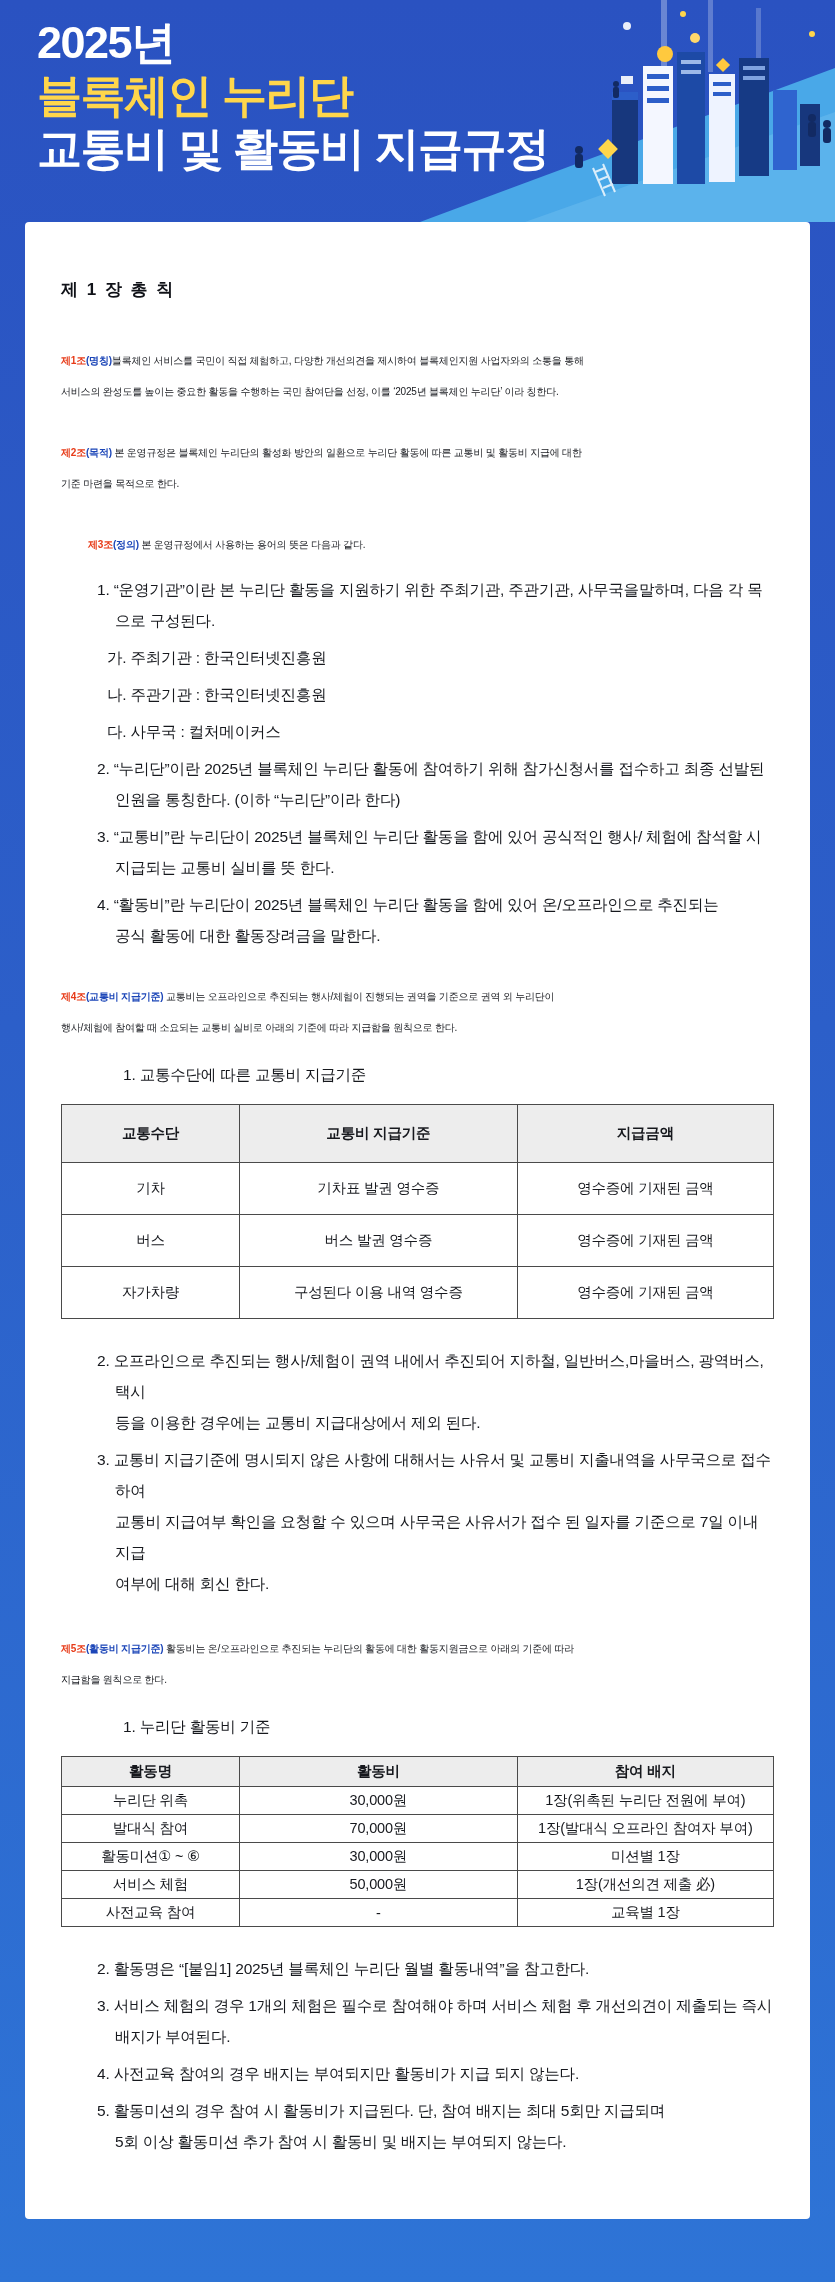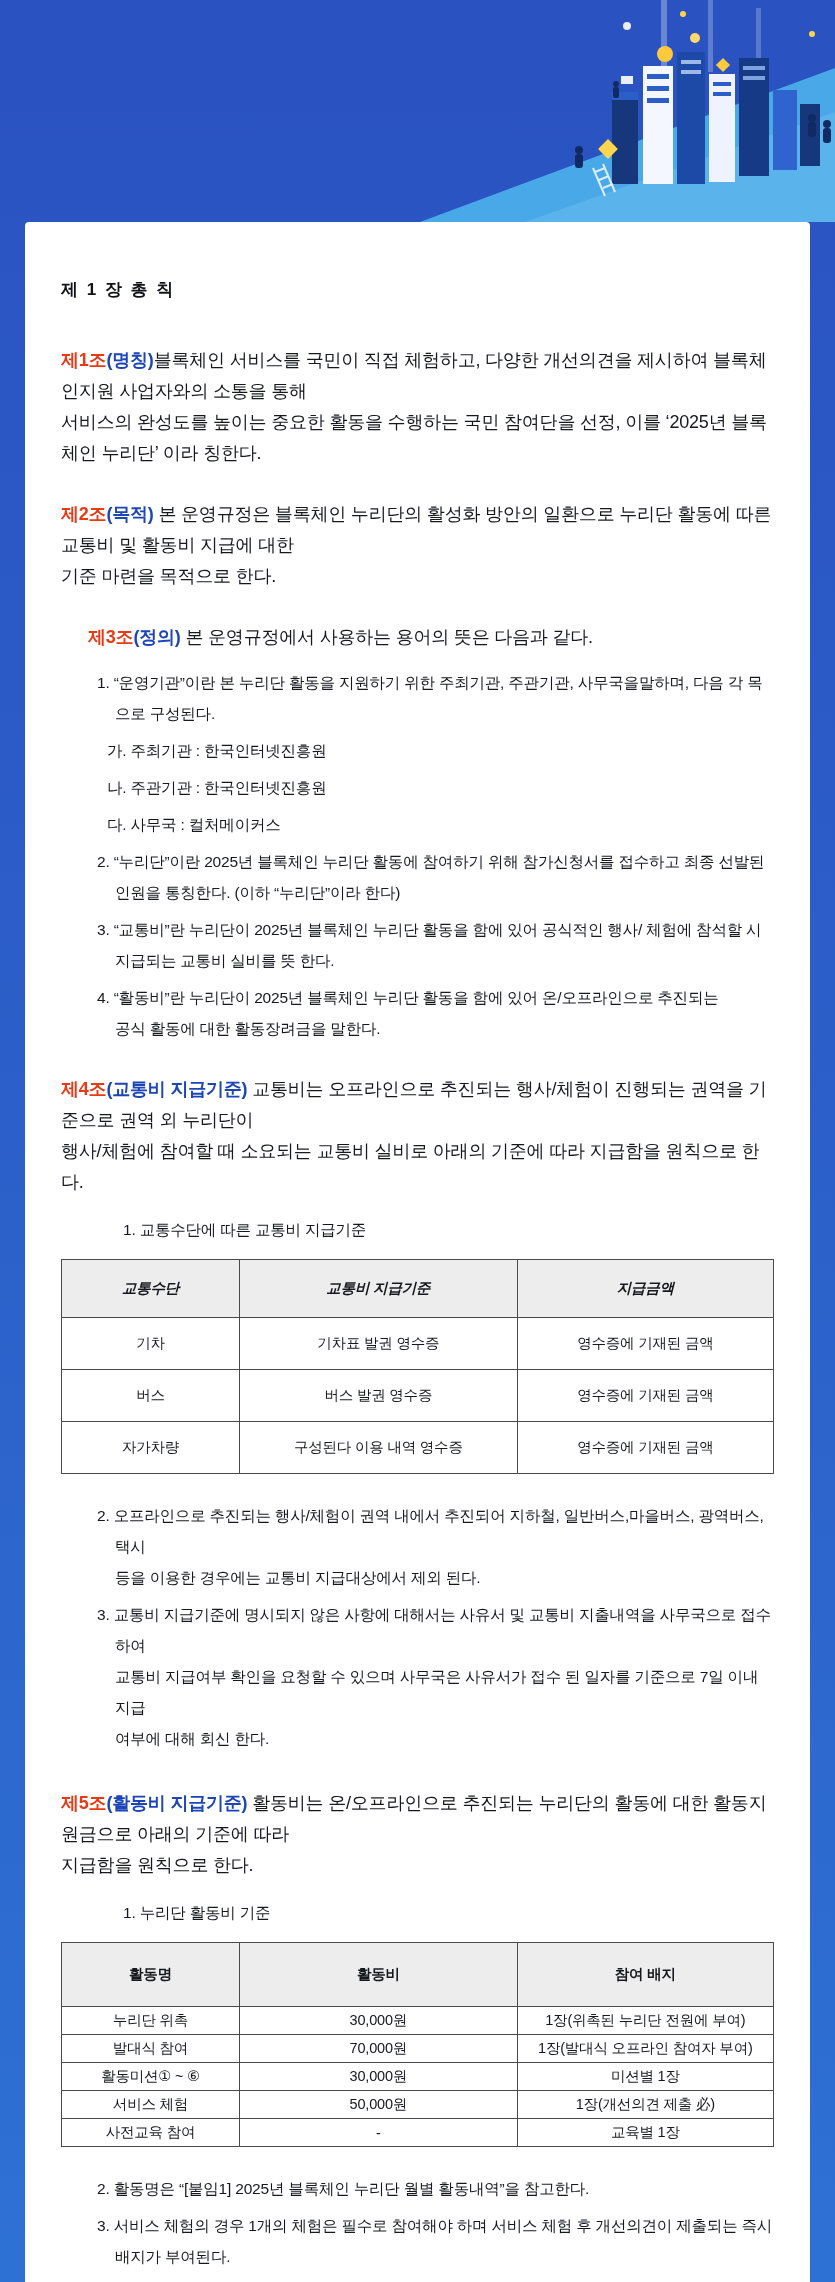--- a/index.html
+++ b/index.html
@@ -14,47 +14,52 @@
   .hero-titles{ position:absolute; left:37px; top:16px; z-index:3; }
   .hero-titles .t{ font-size:45px; font-weight:800; line-height:53px; letter-spacing:-1.5px; color:#ffffff; }
   .hero-titles .t.brand{ color:#ffd64b; }
   .hero-art{ position:absolute; right:0; top:0; width:470px; height:222px; z-index:1; }
   
   .card{
     margin:0 25px; background:#ffffff; border-radius:4px;
     padding:44px 36px 52px 36px; color:#16181d;
   }
   .chapter{ font-size:17px; font-weight:700; letter-spacing:2px; color:#101218; margin:12px 0 44px 0; }
-  .article{ font-size:18px; line-height:31px; letter-spacing:-0.2px; margin-bottom:30px; white-space:pre-line; }
+  .article{ font-size:10px; line-height:31px; letter-spacing:-0.2px; margin-bottom:30px; white-space:pre-line; }
   .art-num{ color:#e73a17; font-weight:700; }
   .art-paren{ color:#1c46b8; font-weight:700; }
   .clause-list{ margin:6px 0 30px 36px; }
   .clause{ font-size:15.5px; line-height:31px; letter-spacing:-0.2px; white-space:pre-line;
            padding-left:18px; text-indent:-18px; margin-bottom:6px; }
   .subhead{ font-size:15.5px; line-height:31px; margin:6px 0 14px 62px; letter-spacing:-0.2px; }
   table.tbl{ width:100%; border-collapse:collapse; border:1.5px solid #3f3f3f; margin:4px 0 26px 0; }
   table.tbl th, table.tbl td{
     border:1px solid #4a4a4a; text-align:center; vertical-align:middle;
     font-size:14.5px; color:#16181d; letter-spacing:-0.2px;
   }
   table.tbl th{ background:#ededed; font-weight:700; }
-  table.t-big th{ padding:19px 8px;font-style:italic; }
+  table.t-big th{ padding:19px 8px; }
   table.t-big td{ padding:16px 8px; }
-  table.t-compact th{ padding:22px 8px; }
+  table.t-compact th{ padding:5px 8px; }
   table.t-compact td{ padding:4px 8px; }
   table.t-3equal th:nth-child(1), table.t-3equal td:nth-child(1){ width:25%; }
   table.t-3equal th:nth-child(2), table.t-3equal td:nth-child(2){ width:39%; }
   table.t-3equal th:nth-child(3), table.t-3equal td:nth-child(3){ width:36%; }
 </style>
 </head>
 <body>
 
 <div class="page">
 
   <div class="hero">
+    <div class="hero-titles">
+      <div class="t">2025년</div>
+      <div class="t brand">블록체인 누리단</div>
+      <div class="t">교통비 및 활동비 지급규정</div>
+    </div>
     <svg class="hero-art" viewBox="0 0 470 222" aria-hidden="true">
 
       <polygon points="55,222 470,68 470,222" fill="#49a8e8"></polygon>
       <polygon points="160,222 470,112 470,222" fill="#6dbdf0" opacity="0.5"></polygon>
 
       <rect x="296" y="0" width="6" height="95" fill="#ffffff" opacity="0.30"></rect>
       <rect x="343" y="0" width="5" height="72" fill="#ffffff" opacity="0.25"></rect>
       <rect x="391" y="8" width="5" height="70" fill="#ffffff" opacity="0.22"></rect>
 
       <circle cx="262" cy="26" r="4" fill="#ffffff" opacity="0.9"></circle>

